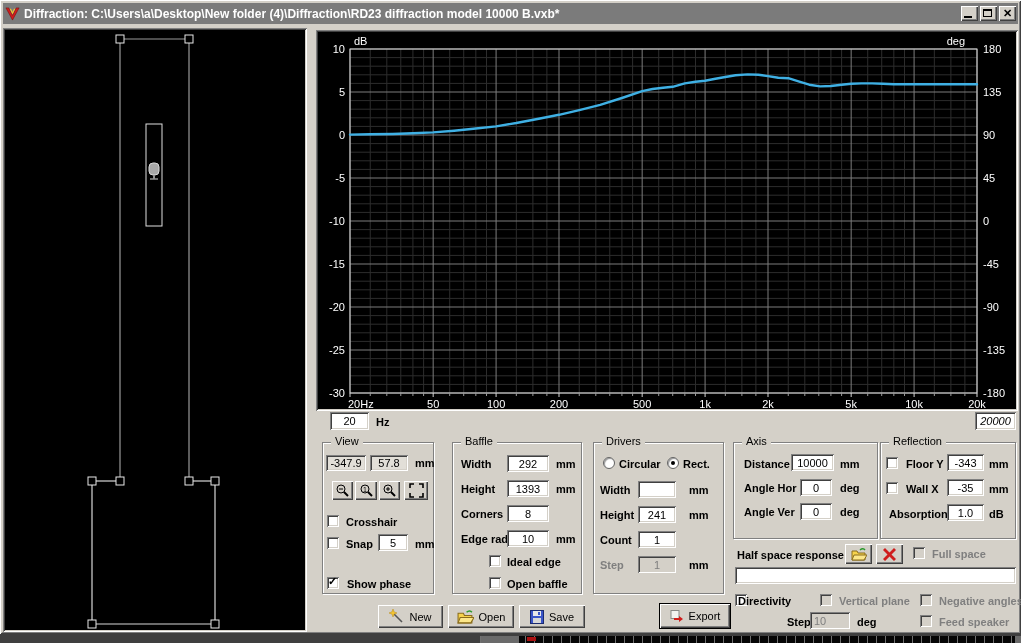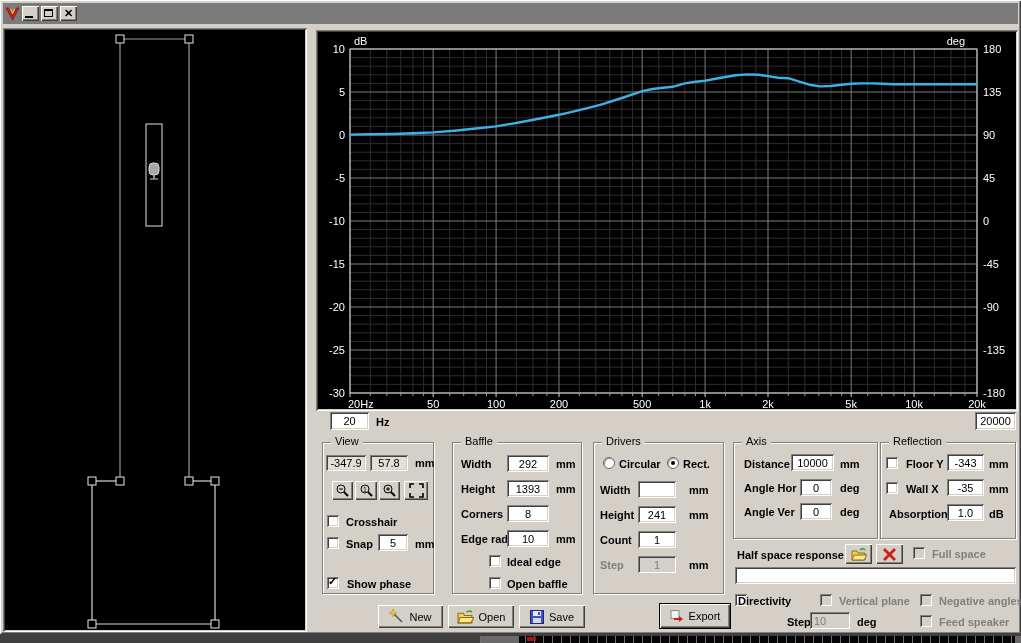--- a/index.html
+++ b/index.html
@@ -44,20 +44,21 @@
 </head>
 <body>
 
 <div class="window">
 
   <div class="titlebar">
     <svg width="15" height="15" viewBox="0 0 16 16">
       <polygon points="1,2 8,15 15,2 12,2 8,10 4,2" fill="#cf1d1d" stroke="#7a0e0e" stroke-width="0.6"></polygon>
       <polygon points="5,3 8,9 11,3 9.6,3 8,6.4 6.4,3" fill="#f4c431"></polygon>
     </svg>
+    <span class="title-text">Diffraction: C:\Users\a\Desktop\New folder (4)\Diffraction\RD23 diffraction model 10000 B.vxb*</span>
     <span class="tb-btn">
         <span class="glyph-min"></span>
       </span>
     <span class="tb-btn">
         <span class="glyph-max"></span>
       </span>
     <span class="tb-btn">
         <span class="glyph-x"></span>
       </span>
   </div>
@@ -252,21 +253,21 @@
         <text x="450" y="376" fill="#fff" font-size="11" text-anchor="middle">2k</text>
         <text x="533.1694618124559" y="376" fill="#fff" font-size="11" text-anchor="middle">5k</text>
         <text x="596.084730906228" y="376" fill="#fff" font-size="11" text-anchor="middle">10k</text>
         <text x="659" y="376" fill="#fff" font-size="11" text-anchor="middle">20k</text>
         <polyline points="32.0,102.6 52.3,102.3 74.7,102.0 94.9,101.3 115.2,100.4 136.1,98.7 157.8,96.5 178.1,94.4 198.3,91.0 220.7,86.7 241.0,82.8 261.3,78.1 282.2,72.9 303.9,66.0 324.2,59.1 334.5,57.0 345.1,55.7 354.7,54.8 366.8,51.4 377.5,49.7 387.1,48.8 397.4,46.7 407.3,45.0 417.6,43.2 429.7,42.4 440.4,42.8 450.0,44.1 460.3,45.8 470.3,46.2 480.5,49.3 491.2,52.7 502.1,54.4 512.9,54.0 523.6,52.7 533.2,51.8 543.5,51.4 554.1,51.4 565.0,51.8 575.8,52.3 586.5,52.3 596.1,52.1 616.3,52.3 638.7,52.3 659.0,52.3" fill="none" stroke="#3fb0e4" stroke-width="2.4" stroke-linejoin="round" stroke-linecap="round"></polyline>
       </svg>
   </div>
 
   <input class="win" style="left: 330px; top: 412px; width: 39px; height: 18px;" value="20">
   <span class="lbl" style="left:376px;top:416px;">Hz</span>
-  <input class="win" style="left: 975px; top: 412px; width: 41px; height: 18px;" value="20000">
+  <input class="win" style="left: 975px; top: 412px; width: 41px; height: 18px; font-style: italic;" value="20000">
 
   <div class="groupbox" style="left:322px;top:442px;width:112px;height:152px;">
     <span class="legend">View</span>
     <input class="win ro" style="left: 3px; top: 12px; width: 40px; height: 16px;" readonly="" value="-347.9">
     <input class="win ro" style="left: 47px; top: 12px; width: 38px; height: 16px;" readonly="" value="57.8">
     <span class="lbl" style="left:92px;top:14px;">mm</span>
     <div class="btn" style="left:9px;top:38px;width:21px;height:19px;">
       <svg width="15" height="15" viewBox="0 0 15 15">
           <circle cx="6" cy="6" r="4" fill="none" stroke="#000"></circle>
           <line x1="9" y1="9" x2="13" y2="13" stroke="#000" stroke-width="2"></line>

